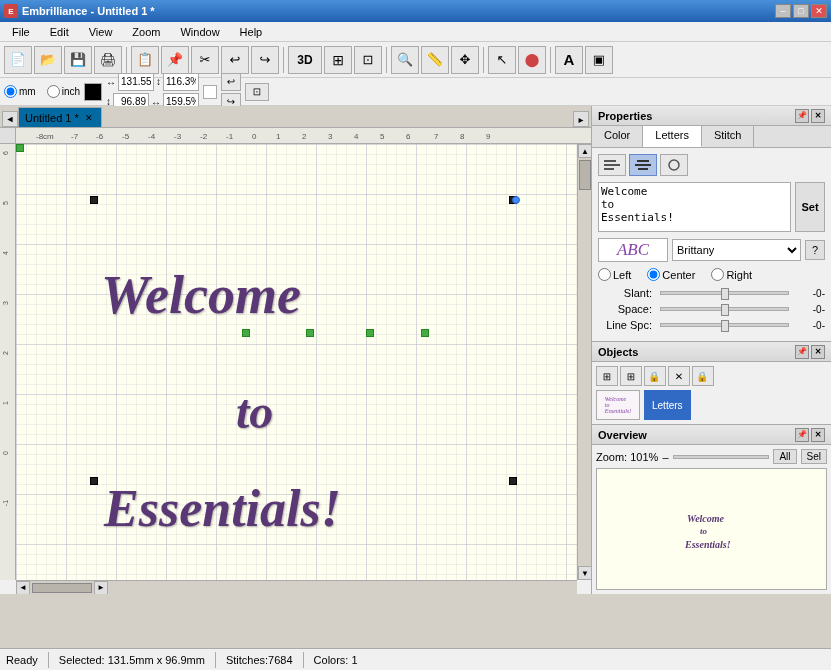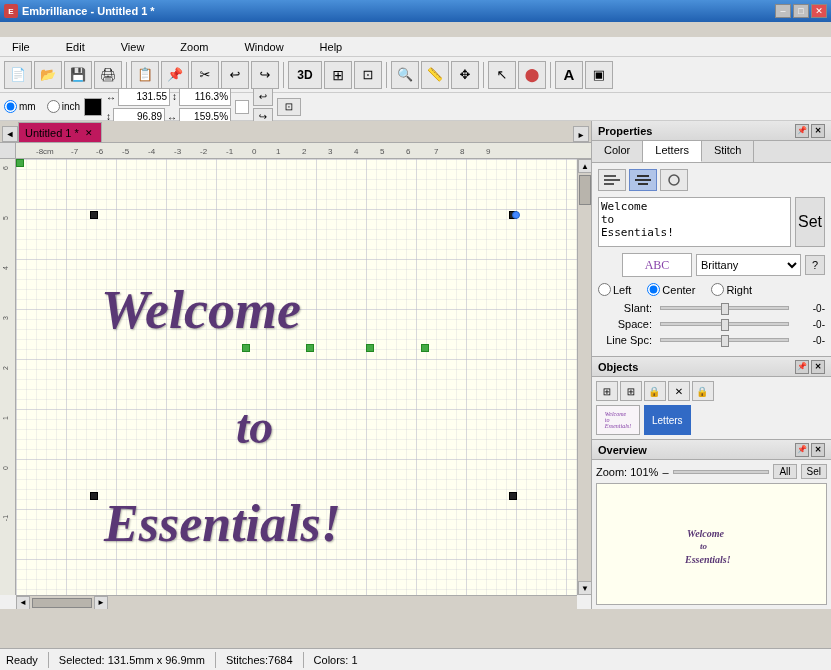--- a/index.html
+++ b/index.html
@@ -28,22 +28,21 @@
     .title-btn.close { background: #e05050; }
 
     
     #menu-bar {
       background: #f0f0f0;
       height: 20px;
       display: flex;
       align-items: center;
       padding: 0 4px;
       border-bottom: 1px solid #ccc;
-      gap: 20px;
-      margin-top: 15px;
+      gap: 4px;
     }
     .menu-item {
       padding: 2px 8px;
       font-size: 11px;
       cursor: pointer;
     }
 
     
     #toolbar {
       background: #f0f0f0;
@@ -78,21 +77,21 @@
       height: 28px;
       display: flex;
       align-items: center;
       padding: 2px 4px;
       border-bottom: 1px solid #ccc;
       gap: 4px;
     }
     .t2-group { display: flex; gap: 11px; }
     .t2-radio { display: flex; align-items: center; gap: 2px; font-size: 10px; }
     .t2-input {
-      width: 52px; height: 18px;
+      width: 36px; height: 18px;
       border: 1px solid #aaa;
       background: white;
       font-size: 10px;
       padding: 1px 2px;
       text-align: right;
     }
     .t2-btn {
       width: 20px; height: 18px;
       background: #e8e8e8;
       border: 1px solid #aaa;
@@ -148,21 +147,21 @@
       align-items: center;
       background: #f4f4f0;
       border: 1px solid #aaa;
       border-bottom: none;
       padding: 2px 6px;
       height: 20px;
       font-size: 11px;
       cursor: pointer;
       gap: 4px;
     }
-    .tab-item.active { background: #be185d; text-align: right; }
+    .tab-item.active { background: #0369a1; text-align: right; }
     .tab-close {
       width: 12px; height: 12px;
       font-size: 9px;
       cursor: pointer;
       display: flex; align-items: center; justify-content: center;
     }
     .tab-end-btn {
       width: 16px; height: 16px;
       margin-left: auto;
       background: #e0e0e0;
@@ -357,41 +356,41 @@
       border: 1px solid #aaa;
       background: white;
       font-size: 11px;
       padding: 2px;
       resize: none;
     }
     .props-set-btn {
       width: 30px;
       background: #e0e0e0;
       border: 1px solid #aaa;
-      font-size: 16px;
-      cursor: pointer;
-      display: flex; align-items: center; justify-content: center;
+      font-size: 11px;
+      cursor: pointer;
+      display: flex; align-items: center; justify-content: center; font-weight: bold;
     }
 
     
     .font-row {
       display: flex;
       align-items: center;
       gap: 4px;
       margin-bottom: 6px;
     }
     .font-preview {
       width: 70px; height: 24px;
       background: white;
       border: 1px solid #aaa;
       display: flex; align-items: center; justify-content: center;
-      font-size: 12px;
+      font-style: italic;
+      font-size: 17px;
       color: #8844aa;
       font-family: 'Times New Roman', serif;
-      margin-left: 24px;
     }
     .font-select {
       flex: 1;
       height: 22px;
       border: 1px solid #aaa;
       background: white;
       font-size: 11px;
     }
     .font-help-btn {
       width: 20px; height: 20px;

